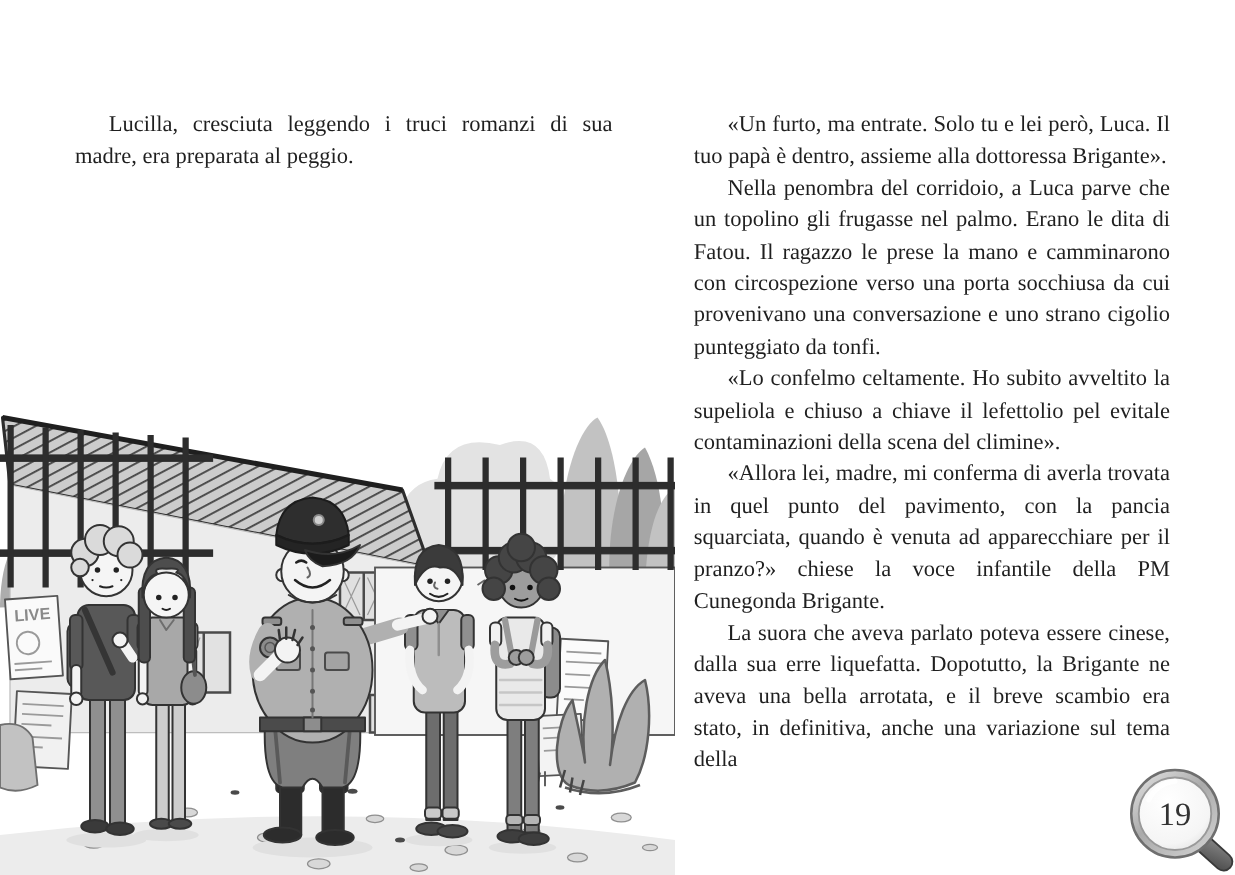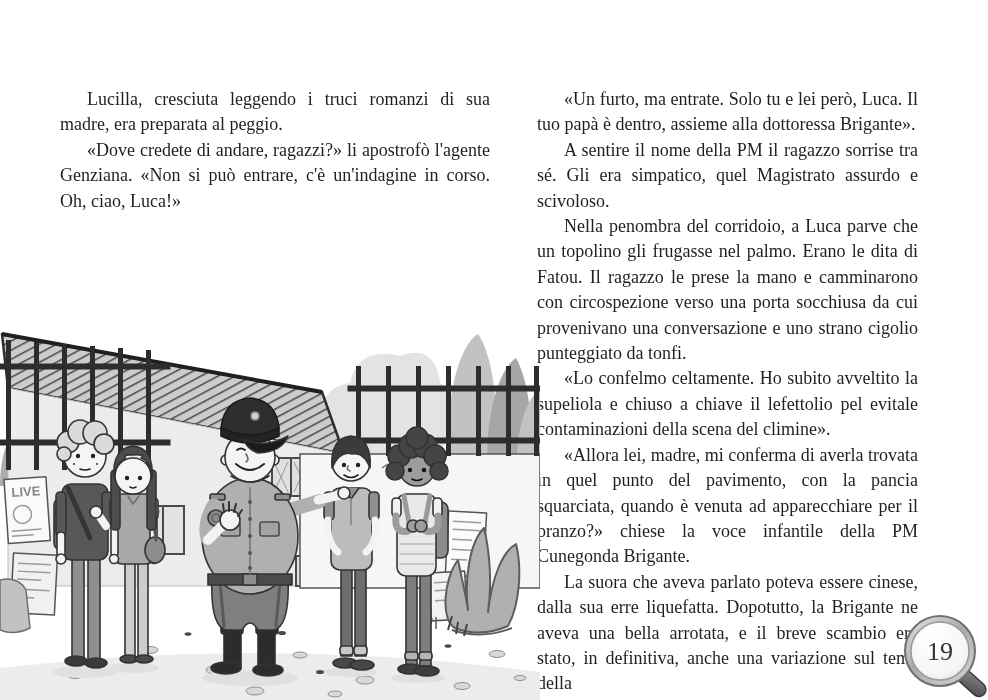--- a/index.html
+++ b/index.html
@@ -15,37 +15,35 @@
     margin:0;
     text-indent:27px;
     text-align:justify;
     font-size:18px;
     line-height:25.4px;
     color:#1f1f1f;
     hyphens:auto;
     -webkit-hyphens:auto;
   }
   .page-text.left{left:60px;top:87px;width:430px;}
-  .page-text.right{left:537px;top:87px;width:381px;}
+  .page-text.right{left:555px;top:87px;width:381px;}
   .illustration{position:absolute;left:0;top:328px;width:540px;height:372px;}
   .page-number-magnifier{position:absolute;left:901px;top:610px;width:90px;height:92px;}
 </style>
 </head>
 <body>
 
 <div class="spread">
 
   <div class="page-text left">
     <p>Lucilla, cresciuta leggendo i truci romanzi di sua madre, era preparata al peggio.</p>
-    <p>«Dove credete di andare, ragazzi?» li apostrofò l'agente Genziana. «Non si può entrare, c'è un'indagine in corso. Oh, ciao, Luca!»</p>
   </div>
 
   <div class="page-text right">
     <p>«Un furto, ma entrate. Solo tu e lei però, Luca. Il tuo papà è dentro, assieme alla dottoressa Brigante».</p>
-    <p>A sentire il nome della PM il ragazzo sorrise tra sé. Gli era simpatico, quel Magistrato assurdo e scivoloso.</p>
     <p>Nella penombra del corridoio, a Luca parve che un topolino gli frugasse nel palmo. Erano le dita di Fatou. Il ragazzo le prese la mano e camminarono con circospezione verso una porta socchiusa da cui provenivano una conversazione e uno strano cigolio punteggiato da tonfi.</p>
     <p>«Lo confelmo celtamente. Ho subito avveltito la supeliola e chiuso a chiave il lefettolio pel evitale contaminazioni della scena del climine».</p>
     <p>«Allora lei, madre, mi conferma di averla trovata in quel punto del pavimento, con la pancia squarciata, quando è venuta ad apparecchiare per il pranzo?» chiese la voce infantile della PM Cunegonda Brigante.</p>
     <p>La suora che aveva parlato poteva essere cinese, dalla sua erre liquefatta. Dopotutto, la Brigante ne aveva una bella arrotata, e il breve scambio era stato, in definitiva, anche una variazione sul tema della</p>
   </div>
 
   <div class="illustration">
     <svg viewBox="0 0 540 372" width="540" height="372">
       <defs>
         <pattern id="roofHatch" patternUnits="userSpaceOnUse" width="8" height="8" patternTransform="rotate(62)">

